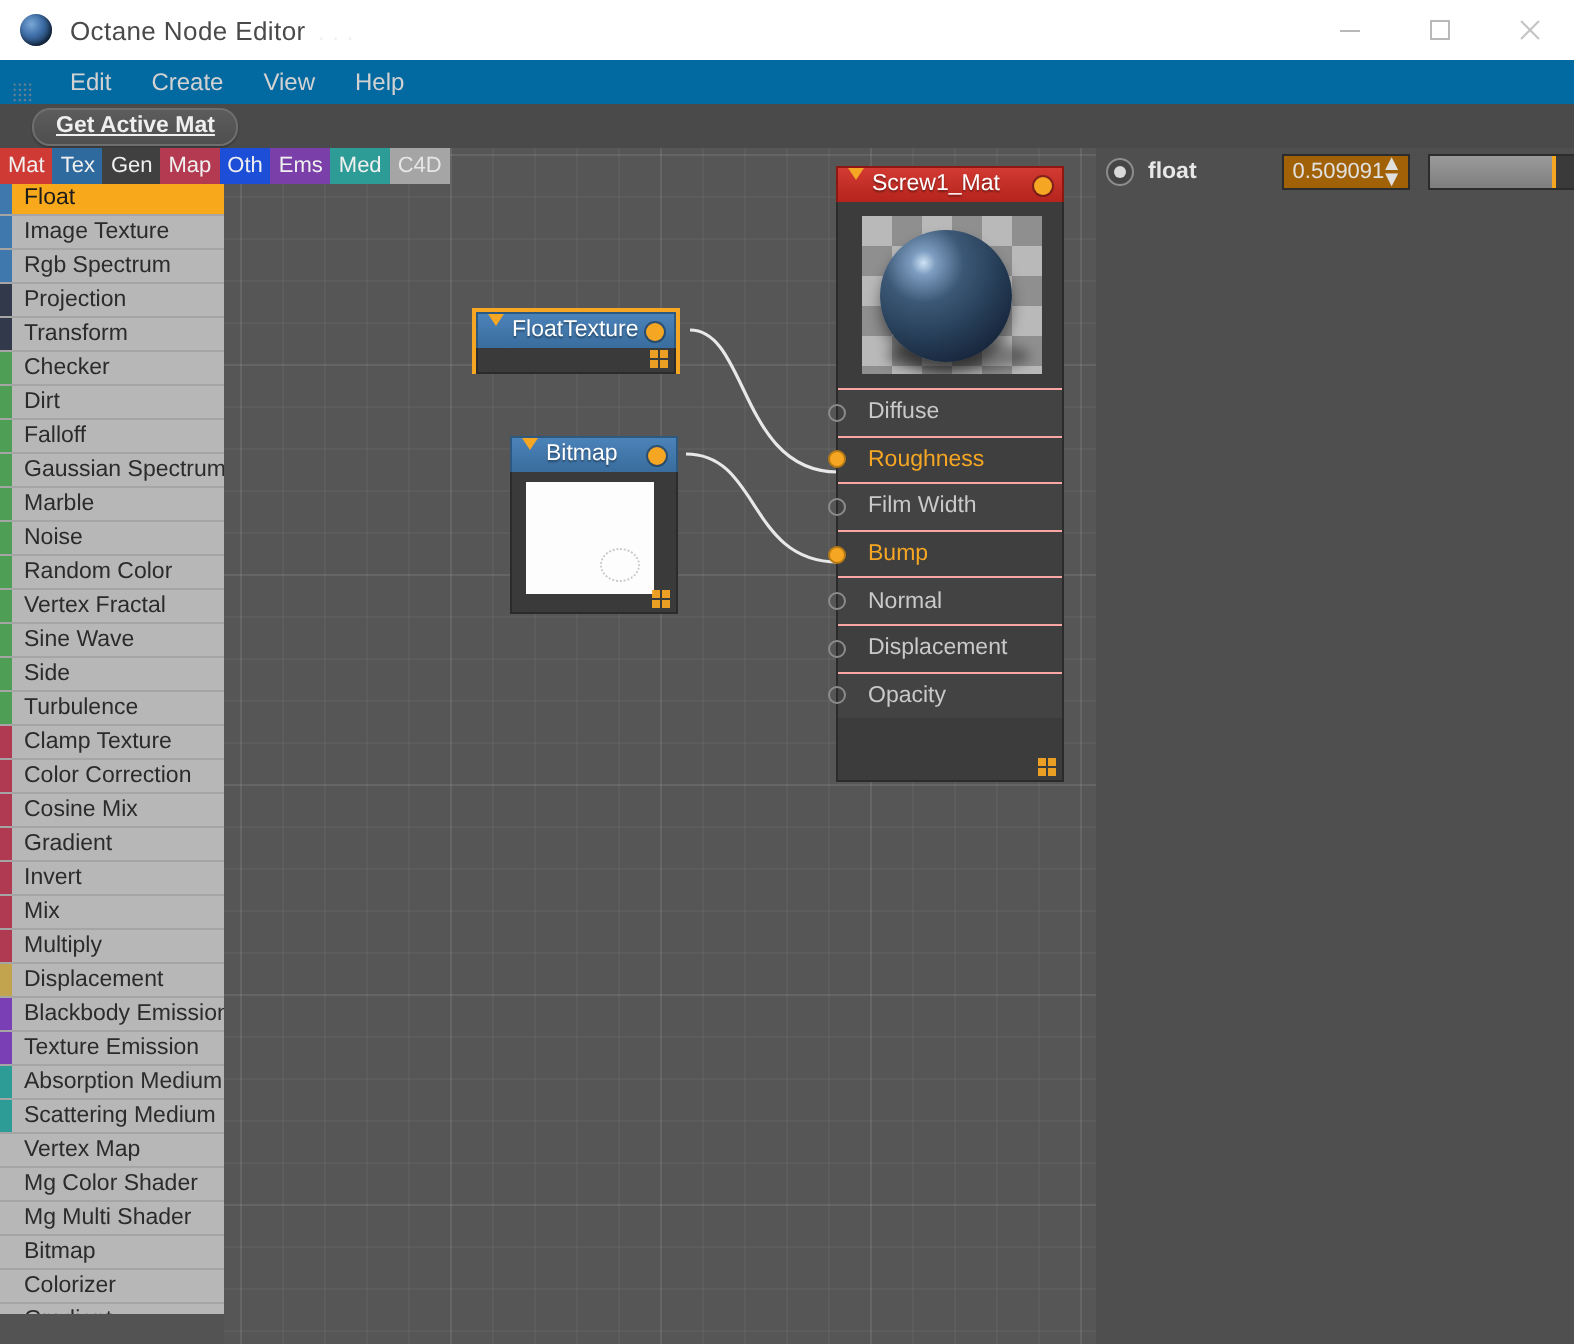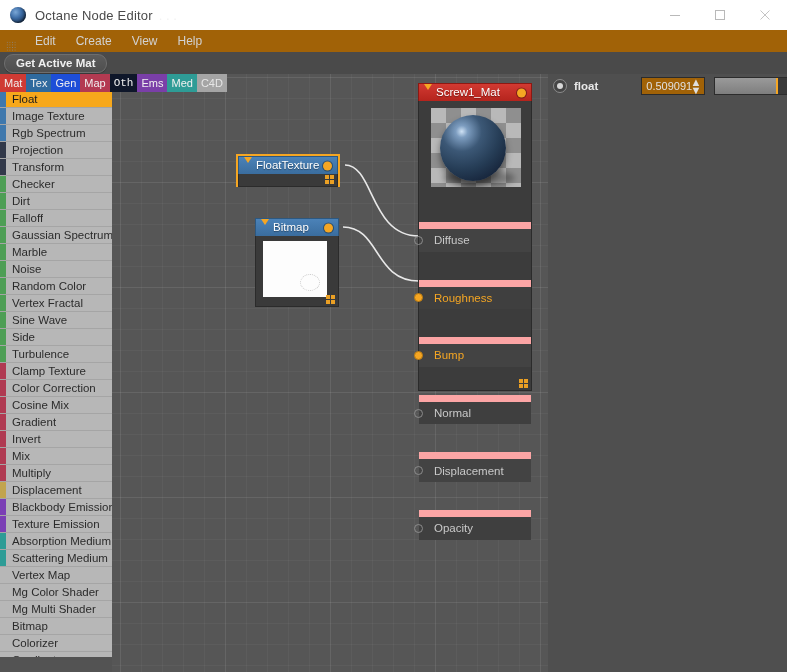--- a/index.html
+++ b/index.html
@@ -50,21 +50,21 @@
     width: 45px; height: 30px;
     display: flex; align-items: center; justify-content: center;
     color: #b9b9b9;
   }
   .win-btn svg { display: block; }
 
   
   .menubar {
     position: absolute; left: 0; top: 30px;
     width: 787px; height: 22px;
-    background: #a16207;
+    background: #0369a1;
     display: flex; align-items: flex-end;
     border-bottom: 1px solid #3f3f3f;
   }
   .menu-grip {
     width: 11px; height: 11px;
     margin-left: 6px; margin-right: 8px;
     background-image:
       radial-gradient(#8a8a8a 0.6px, transparent 0.7px);
     background-size: 2.6px 2.6px;
     opacity: 0.85;
@@ -75,28 +75,29 @@
     white-space: nowrap;
   }
 
   
   .toolbar {
     position: absolute; left: 0; top: 52px;
     width: 787px; height: 22px;
     background: #4a4a4a;
   }
   .get-active-mat {
-    position: absolute; left: 4px; top: 2px;
+    position: absolute; left: 16px; top: 2px;
     height: 17px; padding: 0 11px;
     border-radius: 9px;
     background: linear-gradient(#5c5c5c, #4f4f4f);
     border: 1px solid #6e6e6e;
     color: #efefef; font-size: 11.5px; font-weight: bold;
     line-height: 17px; white-space: nowrap;
     box-shadow: 0 1px 1px rgba(0,0,0,0.25);
+    text-decoration: underline;
   }
 
   
   .browser {
     position: absolute; left: 0; top: 74px;
     width: 112px; height: 583px;
     background: #b7b7b7;
     overflow: hidden;
     z-index: 5;
   }
@@ -227,22 +228,21 @@
   .preview .shadow {
     position: absolute; left: 12px; top: 62px;
     width: 72px; height: 16px; border-radius: 50%;
     background: rgba(0,0,0,0.35);
     filter: blur(3px);
   }
   .slot {
     position: relative;
     height: 22.6px;
     display: flex; align-items: center;
-    border-top: 7px solid #fca5a5;
-    margin-top: 28px;
+    border-top: 1px solid #fca5a5;
   }
   .slot:nth-child(even) { background: #3f3f3f; }
   .slot:nth-child(odd)  { background: #434343; }
   .slot .dot {
     position: absolute; left: -5px;
     width: 9px; height: 9px; border-radius: 50%;
     border: 1px solid #8b8b8b;
     background: transparent;
     box-sizing: border-box;
   }
@@ -545,23 +545,23 @@
       </div>
       <div class="node-row">
         <div class="swatch" style="background: rgb(183, 183, 183);"></div>
         <div class="rowlabel">Gradient</div>
       </div>
     </div>
 
   <div class="cat-row" id="cat-row">
       <div class="cat-btn" style="background: rgb(207, 58, 52); width: 28px;">Mat</div>
       <div class="cat-btn" style="background: rgb(47, 106, 158); width: 28px;">Tex</div>
-      <div class="cat-btn" style="background: #1d4ed8; width: 28px;">Gen</div>
+      <div class="cat-btn" style="background: #404040; width: 28px;">Gen</div>
       <div class="cat-btn" style="background: rgb(179, 58, 81); width: 30px;">Map</div>
-      <div class="cat-btn" style="background: #0f172a; width: 28px; font-family: Liberation Mono, monospace;">Oth</div>
+      <div class="cat-btn" style="background: #1d4ed8; width: 28px;">Oth</div>
       <div class="cat-btn" style="background: rgb(122, 63, 168); width: 30px;">Ems</div>
       <div class="cat-btn" style="background: rgb(46, 156, 150); width: 30px;">Med</div>
       <div class="cat-btn" style="background: rgb(165, 165, 165); width: 30px; color: rgb(230, 230, 230);">C4D</div>
     </div>
 
   <div class="canvas">
 
     <svg class="wires">
       <path d="M 233 91 C 262 91, 258 162, 307 162" fill="none" stroke="#e8e8e8" stroke-width="1.6"></path>
       <path d="M 231 153 C 268 153, 262 207, 307 207" fill="none" stroke="#e8e8e8" stroke-width="1.6"></path>
@@ -605,20 +605,24 @@
           <div class="sphere"></div>
         </div>
         <div id="mat-slots" style="position:absolute;left:0;top:93px;width:100%;">
             <div class="slot">
               <div class="dot"></div>
               <div class="slabel">Diffuse</div>
             </div>
             <div class="slot connected">
               <div class="dot"></div>
               <div class="slabel">Roughness</div>
+            </div>
+            <div class="slot">
+              <div class="dot"></div>
+              <div class="slabel">Film Width</div>
             </div>
             <div class="slot connected">
               <div class="dot"></div>
               <div class="slabel">Bump</div>
             </div>
             <div class="slot">
               <div class="dot"></div>
               <div class="slabel">Normal</div>
             </div>
             <div class="slot">

